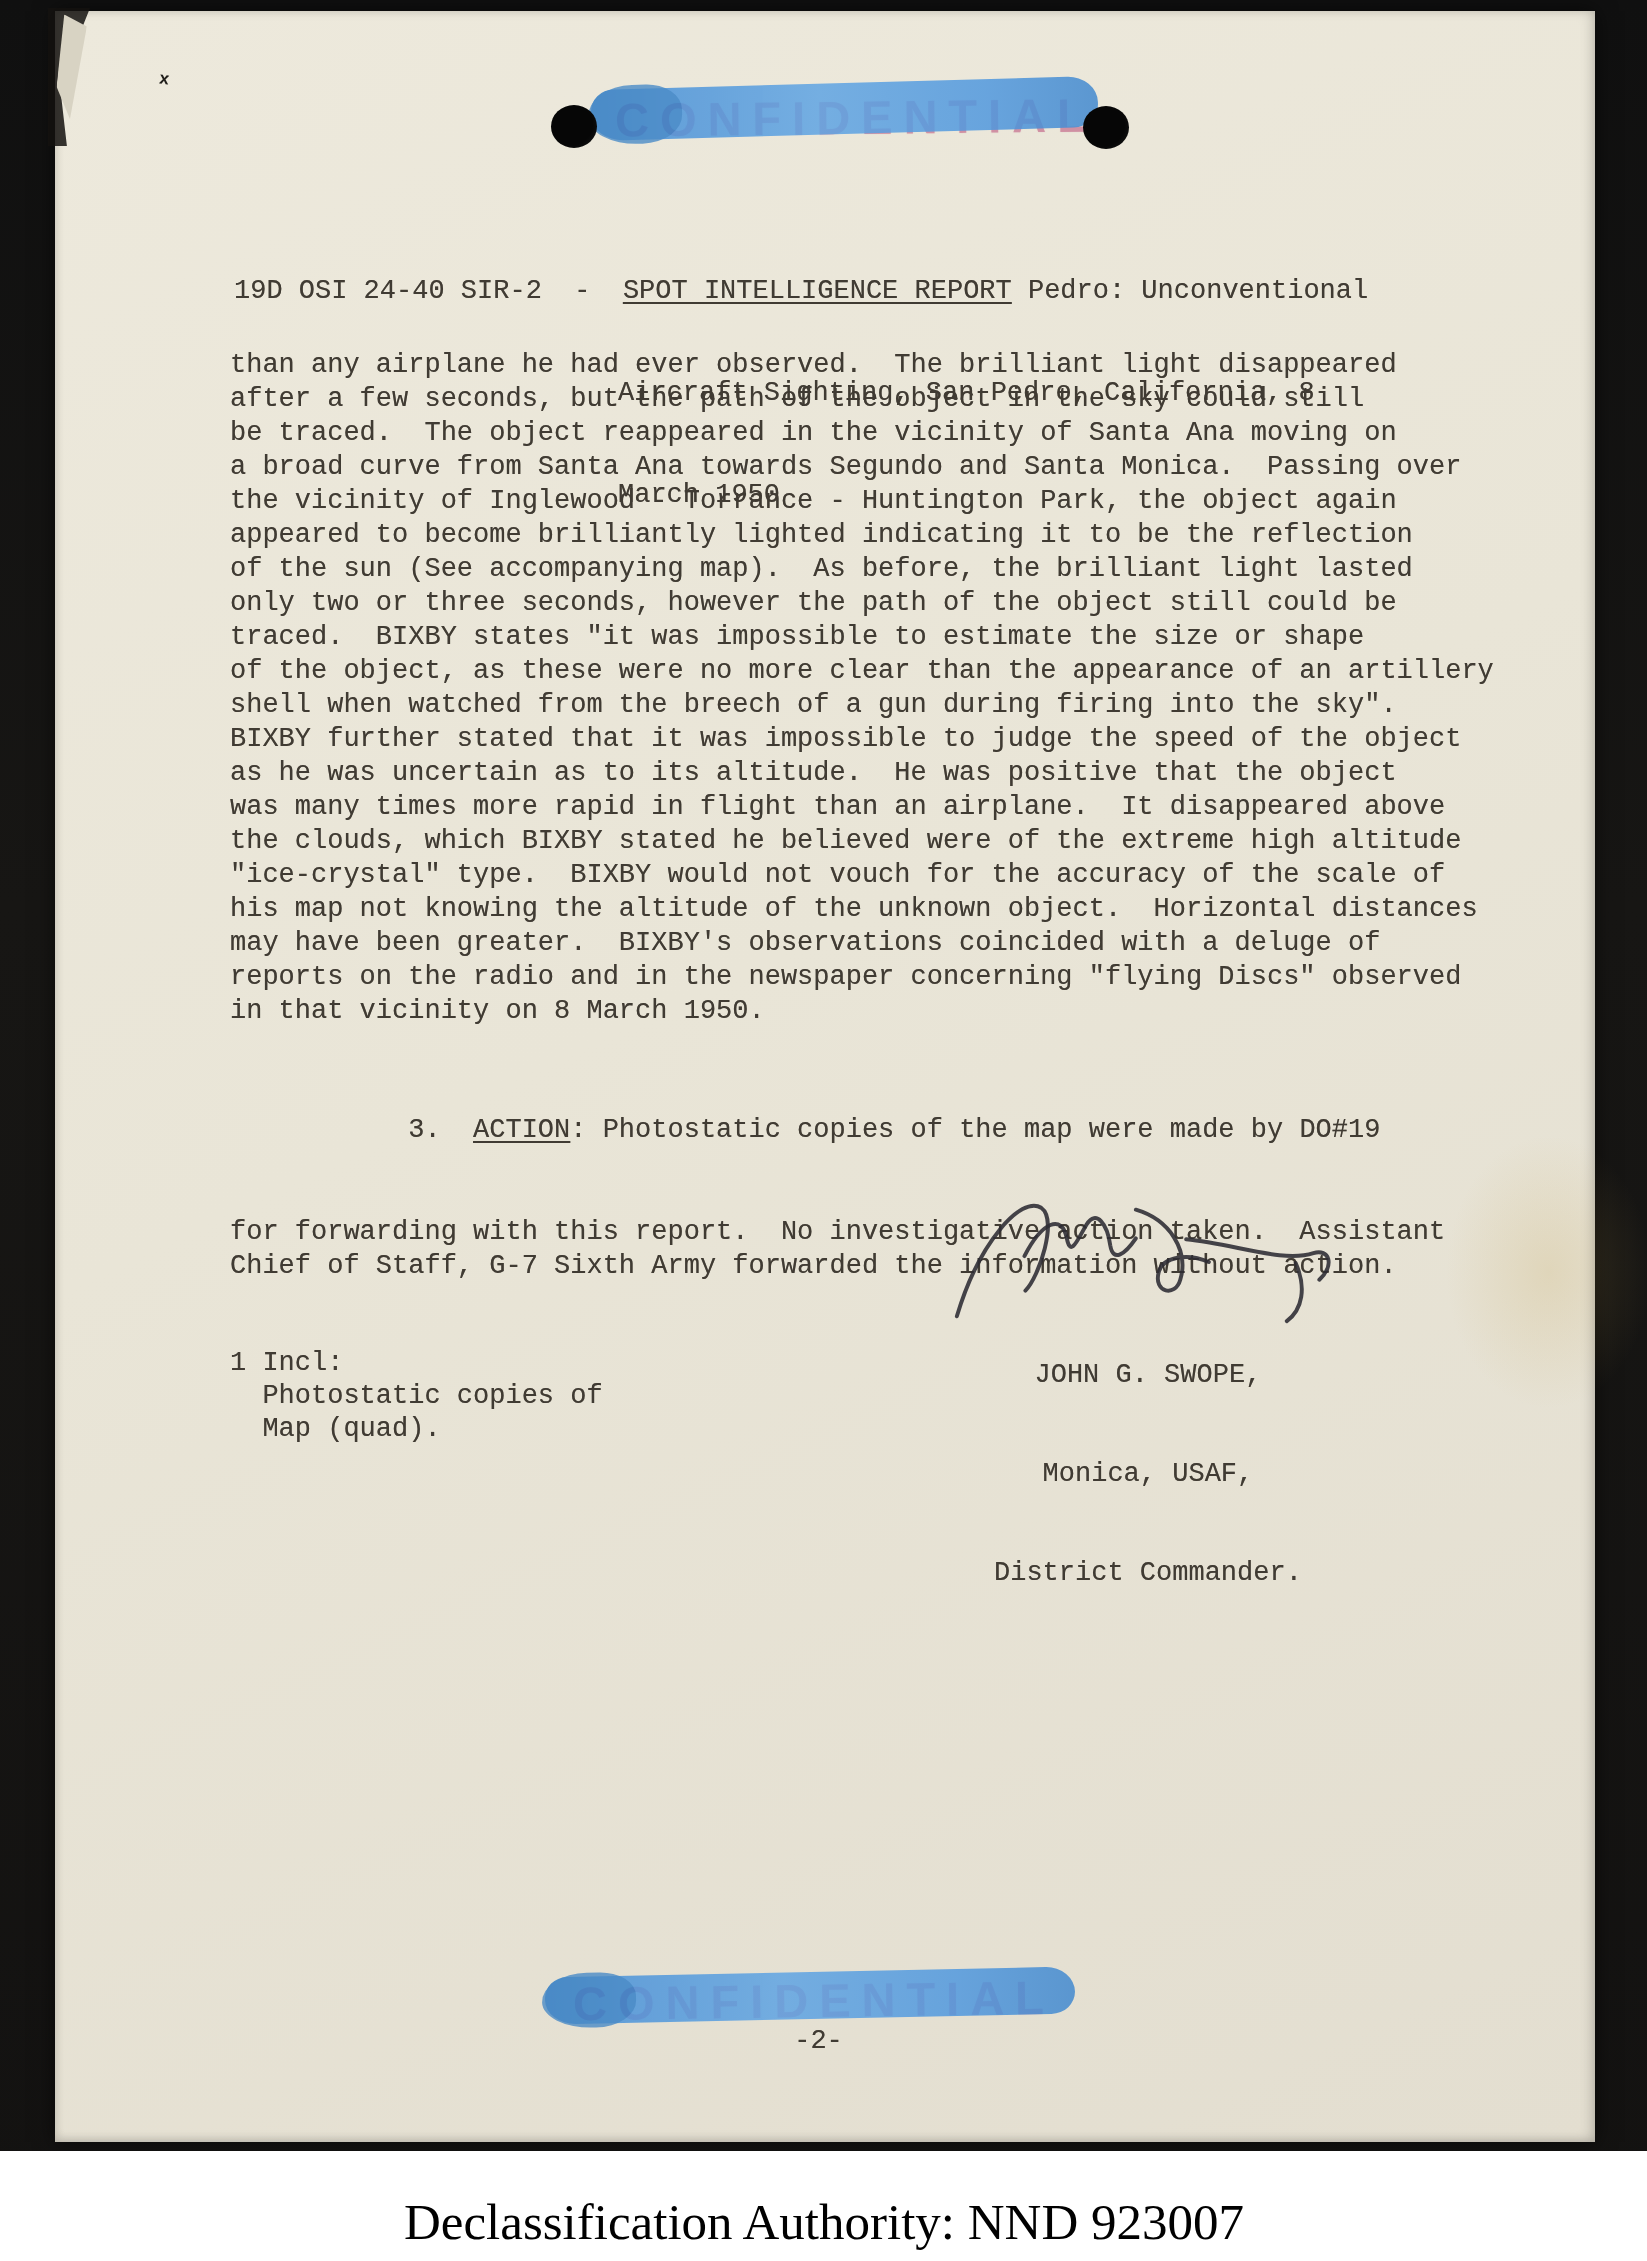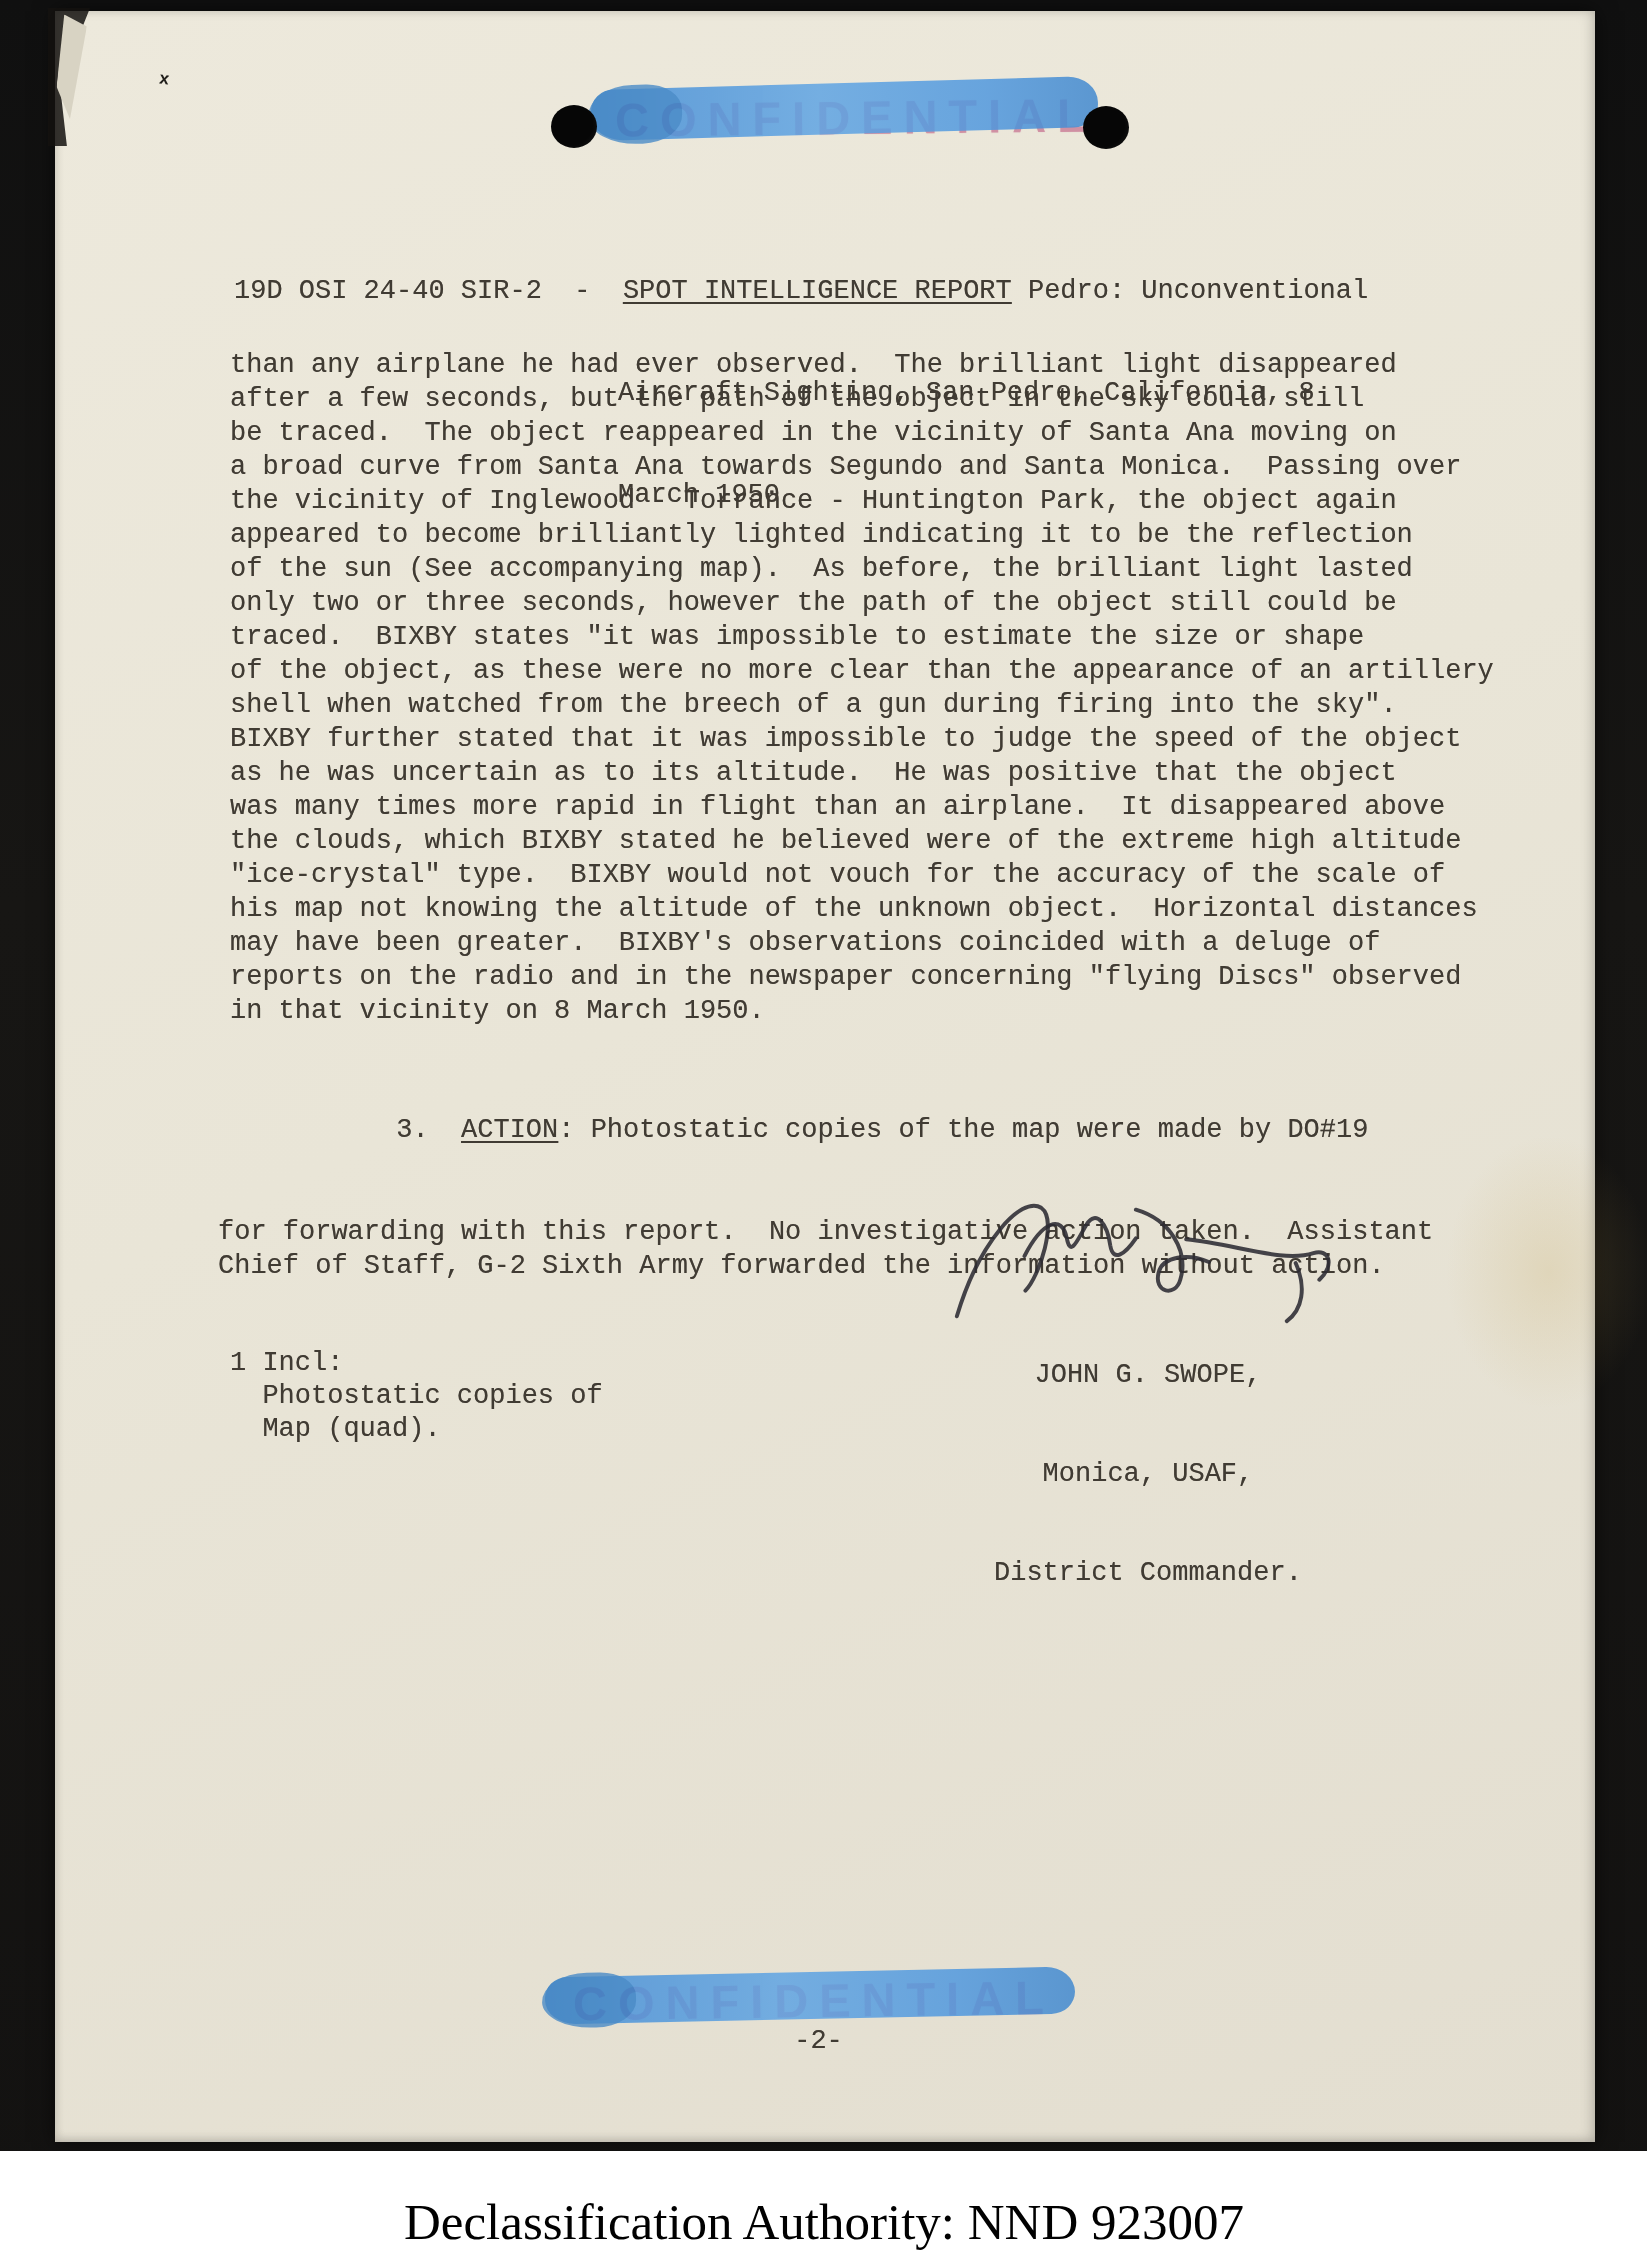--- a/index.html
+++ b/index.html
@@ -127,21 +127,21 @@
     text-decoration-thickness: 2px;
     text-underline-offset: 4px;
     text-align: right;
   }
 
   .report-header { left: 234px; top: 206px; }
   .report-header .cont { margin-left: 384px; }
 
   .body-paragraph { left: 230px; top: 348px; }
 
-  .action-paragraph { left: 218px; top: 1045px; }
+  .action-paragraph { left: 230px; top: 1045px; }
 
   .enclosure-note { left: 230px; top: 1347px; line-height: 33px; }
 
   .signature-block { left: 994px; top: 1293px; line-height: 33px; text-align: center; }
 
   .signature-svg {
     position: absolute;
     left: 910px;
     top: 1178px;
     width: 434px;
@@ -219,21 +219,21 @@
 the clouds, which BIXBY stated he believed were of the extreme high altitude
 "ice-crystal" type.  BIXBY would not vouch for the accuracy of the scale of
 his map not knowing the altitude of the unknown object.  Horizontal distances
 may have been greater.  BIXBY's observations coincided with a deluge of
 reports on the radio and in the newspaper concerning "flying Discs" observed
 in that vicinity on 8 March 1950.</div>
 
 <div class="type action-paragraph">
   <div><span>           3.  </span><span class="underlined">ACTION</span><span>: Photostatic copies of the map were made by DO#19</span></div>
   <div>for forwarding with this report.  No investigative action taken.  Assistant
-Chief of Staff, G-2 Sixth Army forwarded the information without action.</div>
+Chief of Staff, G-7 Sixth Army forwarded the information without action.</div>
 </div>
 
 <svg class="signature-svg" viewBox="0 0 880 340" xmlns="http://www.w3.org/2000/svg">
   <path d="M 95 280 C 140 130 225 35 266 60 C 300 84 262 200 234 228"></path>
   <path d="M 232 158 C 268 88 308 72 318 122 C 326 162 340 124 358 94 C 378 62 400 94 406 136 C 412 172 436 154 458 122"></path>
   <path d="M 458 64 C 526 84 566 146 548 206 C 538 242 494 232 504 192 C 512 158 564 152 606 170"></path>
   <path d="M 560 124 C 660 134 756 172 818 152 C 850 142 862 176 830 206"></path>
   <path d="M 782 172 C 804 222 796 266 764 290"></path>
 </svg>
 

